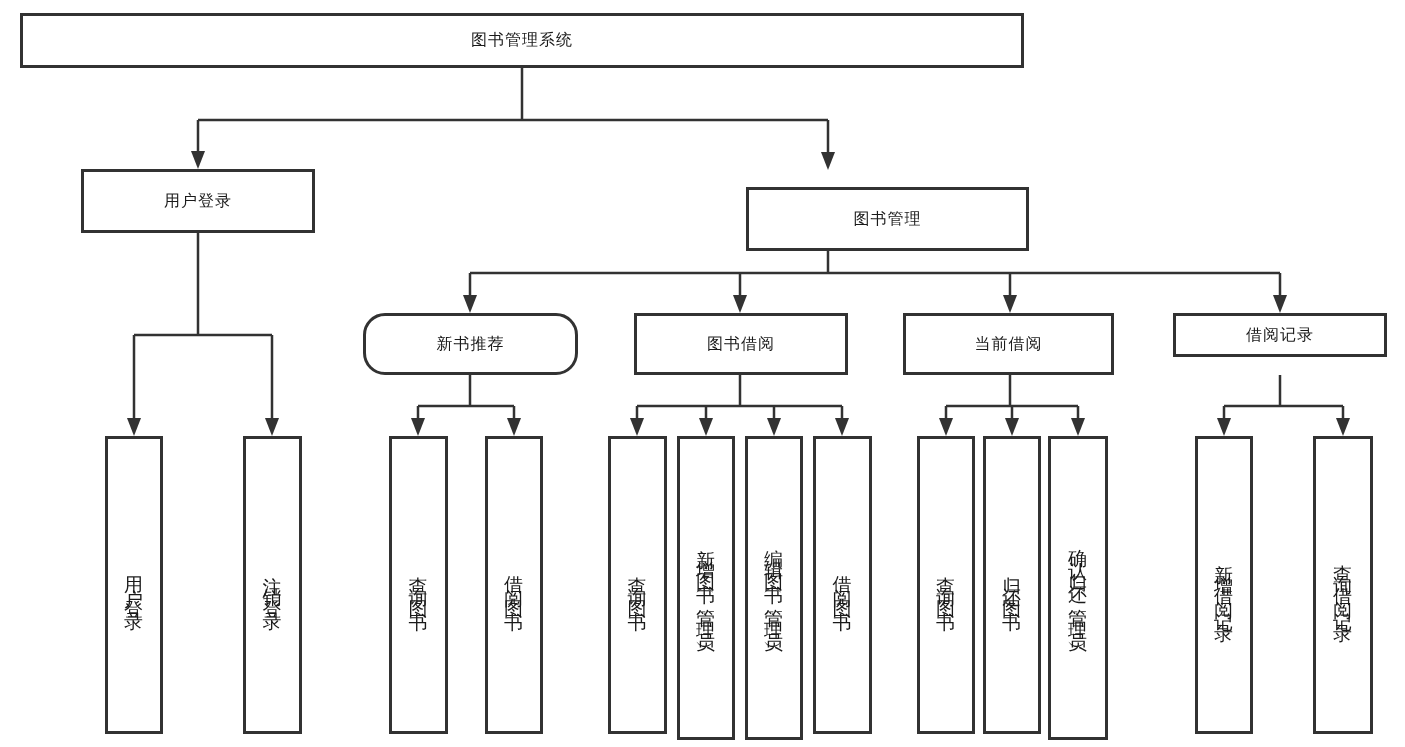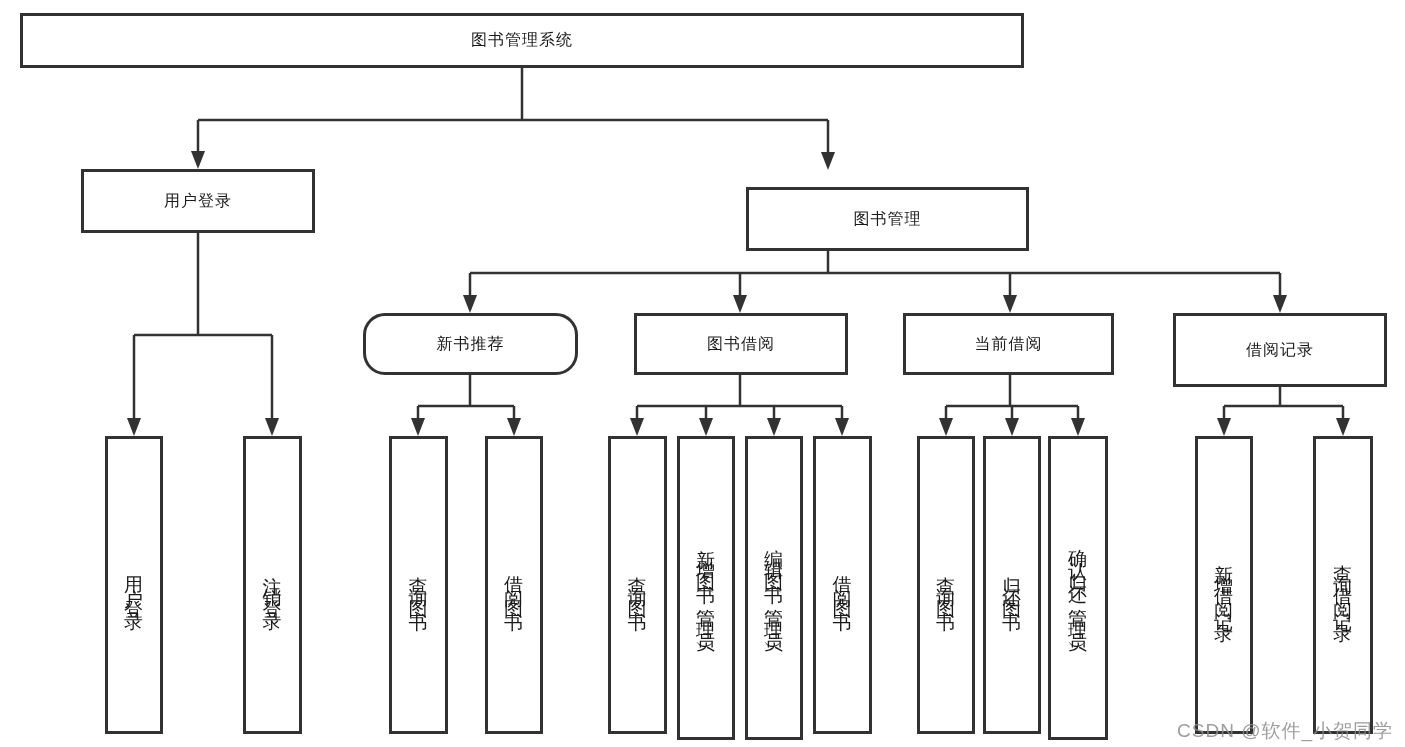--- a/index.html
+++ b/index.html
@@ -85,21 +85,21 @@
   </svg>
 
   <div class="box h-box" style="left:20px; top:13px; width:1004px; height:55px;">图书管理系统</div>
 
   <div class="box h-box" style="left:81px; top:169px; width:234px; height:64px;">用户登录</div>
   <div class="box h-box" style="left:711px; top:187px; width:283px; height:64px;margin-left:35px;">图书管理</div>
 
   <div class="box h-box" style="left:363px; top:313px; width:215px; height:62px;border-radius:22px;">新书推荐</div>
   <div class="box h-box" style="left:634px; top:313px; width:214px; height:62px;">图书借阅</div>
   <div class="box h-box" style="left:903px; top:313px; width:211px; height:62px;">当前借阅</div>
-  <div class="box h-box" style="left:1173px; top:313px; width:214px; height:74px;">借阅记录</div>
+  <div class="box h-box" style="left:1173px; top:313px; width:214px; height:44px;">借阅记录</div>
 
   <div class="box v-box" style="left:105px; top:436px; width:58px; height:298px;">
     <span>用户登录</span>
   </div>
   <div class="box v-box" style="left:243px; top:436px; width:59px; height:298px;">
     <span>注销登录</span>
   </div>
 
   <div class="box v-box" style="left:389px; top:436px; width:59px; height:298px;">
     <span>查询图书</span>
@@ -131,15 +131,14 @@
     <span>确认归还（管理员）</span>
   </div>
 
   <div class="box v-box" style="left:1195px; top:436px; width:58px; height:298px;">
     <span>新增借阅记录</span>
   </div>
   <div class="box v-box" style="left:1313px; top:436px; width:60px; height:298px;">
     <span>查询借阅记录</span>
   </div>
 
-  <div class="watermark">CSDN @软件_小贺同学</div>
 
 </div>
 
 </body></html>

